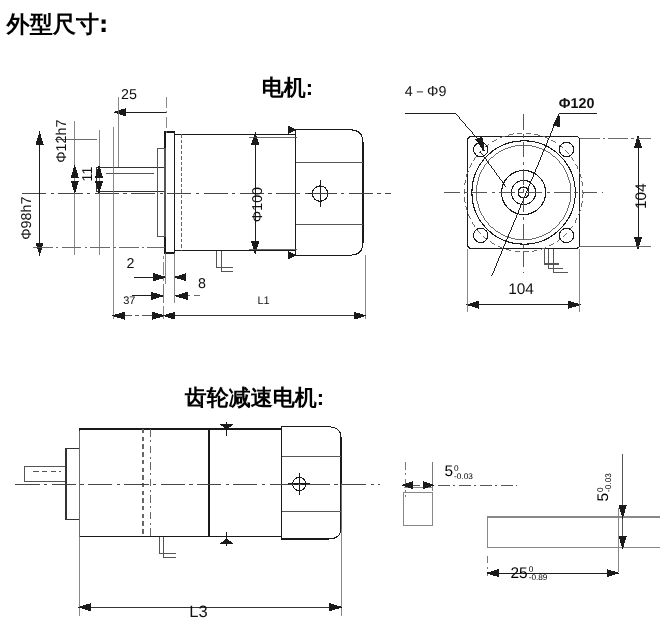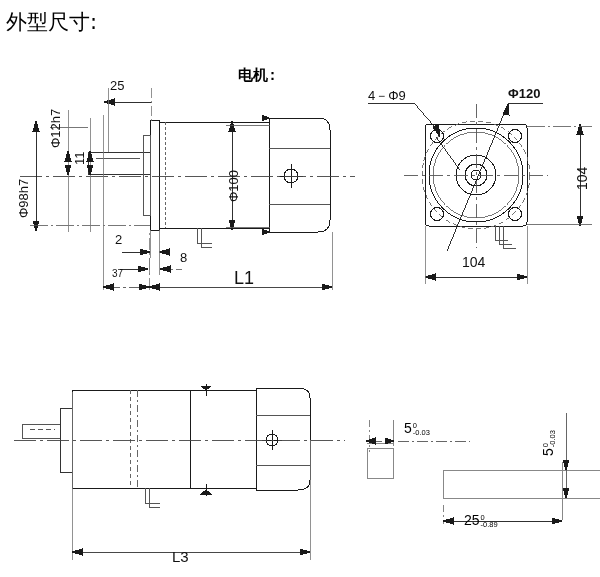--- a/index.html
+++ b/index.html
@@ -1,24 +1,24 @@
 <!DOCTYPE html>
 <html><head>
 <meta charset="utf-8">
 <style>
   html, body { margin:0; padding:0; background:#ffffff; }
   body { width:600px; height:577px; position:relative;
          font-family:"Liberation Sans", sans-serif; color:#000; overflow:hidden; }
   .page { position:absolute; left:0; top:0; width:600px; height:577px; }
   svg { position:absolute; left:0; top:0; }
   .t  { position:absolute; font-size:13px; color:#111; white-space:nowrap; letter-spacing:0px; }
-  .title { position:absolute; font-size:21px; font-weight:normal; white-space:nowrap;
+  .title { position:absolute; font-size:21px; font-weight:bold; white-space:nowrap;
            font-family:"DejaVu Sans", sans-serif; }
-  .sec { position:absolute; font-size:15px; font-weight:bold; white-space:nowrap;
-         font-family:Liberation Mono, monospace; }
+  .sec { position:absolute; font-size:20px; font-weight:bold; white-space:nowrap;
+         font-family:Liberation Sans, sans-serif; }
   .rot { transform-origin: 0 0; transform: rotate(-90deg); }
   .tol { position:absolute; font-size:13.5px; white-space:nowrap; }
   .tnum { font-size:14px; }
   .frac { display:inline-block; vertical-align:middle; font-size:7.5px;
           line-height:1.05; text-align:left; margin-left:1px; }
 </style>
 </head>
 <body>
 
 <div class="page">
@@ -211,40 +211,41 @@
       <line x1="566" y1="413" x2="566" y2="494" stroke="#555" stroke-width="0.9"></line>
       <polygon points="566,470 563,460 569,460" fill="#1a1a1a"></polygon>
       <polygon points="566,498 563,488 569,488" fill="#1a1a1a"></polygon>
     </g>
   </svg>
 
   <div class="title" style="left:6px; top:8px;">外型尺寸:</div>
 
   <div class="sec" style="left:238px; top:66px;">电机:</div>
 
+  <div class="sec" style="left:168px; top:348px;">齿轮减速电机:</div>
 
   <div class="t rot" style="left:16px; top:218px;">Φ98h7</div>
 
   <div class="t rot" style="left:48px; top:148px;">Φ12h7</div>
 
   <div class="t rot" style="left:72px; top:165px;">11</div>
 
   <div class="t" style="left:110px; top:78px;">25</div>
 
   <div class="t rot" style="left:226px; top:202px;">Φ100</div>
 
   <div class="t" style="left:115px; top:232px;">2</div>
 
   <div class="t" style="left:180px; top:250px;">8</div>
 
   <div class="t" style="left:112px; top:268px; font-size:10px;">37</div>
 
-  <div class="t" style="left:234px; top:268px; font-size:18px;">L1</div>
-
-  <div class="t" style="left:368px; top:87px;text-align:right;">4－Φ9</div>
+  <div class="t" style="left:234px; top:268px; font-size:10px;">L1</div>
+
+  <div class="t" style="left:368px; top:74px;text-align:right;">4－Φ9</div>
 
   <div class="t" style="left:508px; top:86px;font-weight:bold;">Φ120</div>
 
   <div class="t rot" style="left:574px; top:190px; font-size:14px;">104</div>
 
   <div class="t" style="left:462px; top:254px; font-size:14px;">104</div>
 
   <div class="t" style="left:172px; top:548px; font-size:15px;">L3</div>
 
   <div class="tol" style="left:404px; top:420px;">

